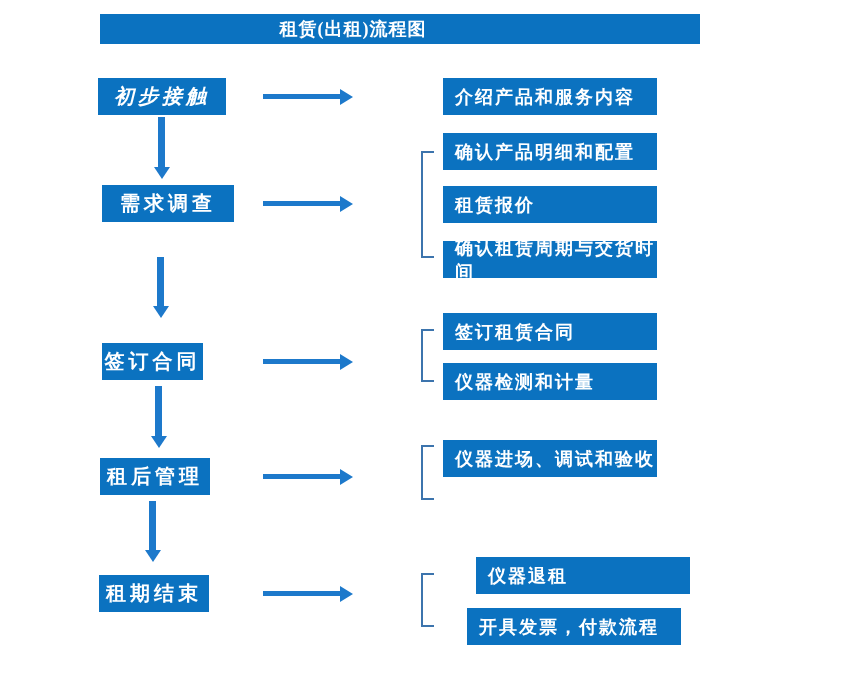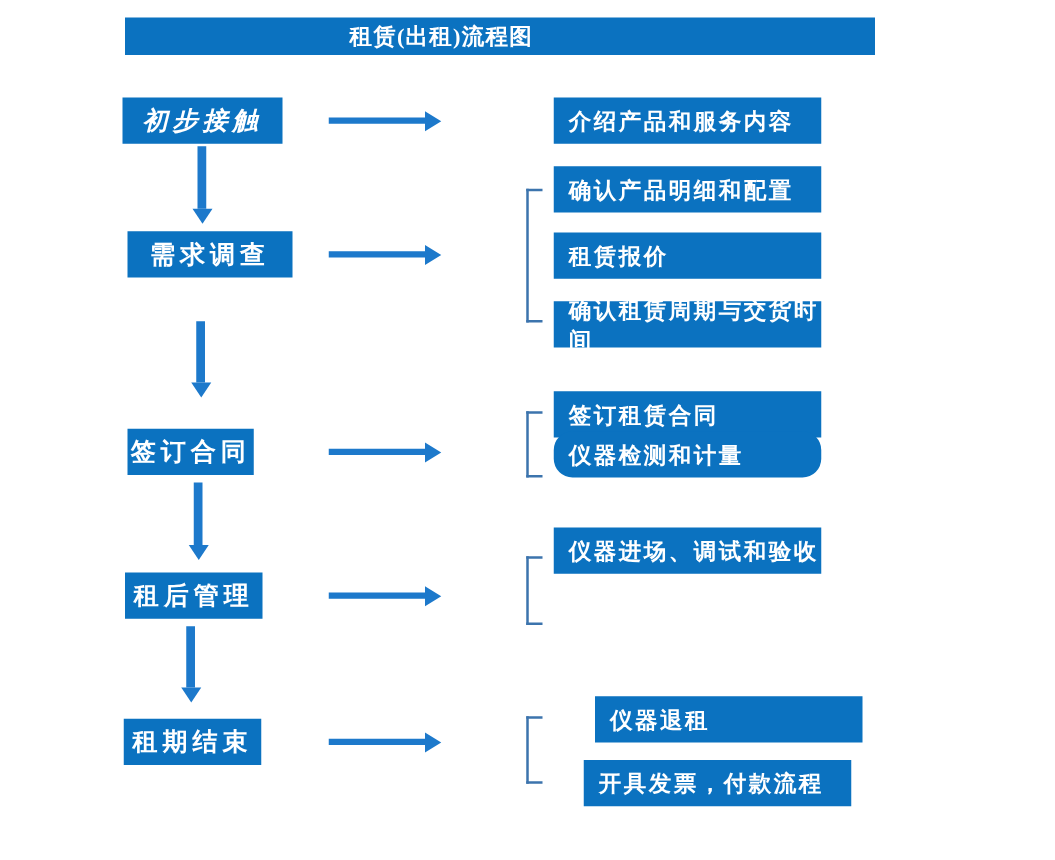--- a/index.html
+++ b/index.html
@@ -42,22 +42,22 @@
     background:var(--box);color:var(--txt);
     display:flex;align-items:center;
     padding-left:12px;
     font-size:18px;font-weight:bold;letter-spacing:2px;
   }
   .r1{top:78px;}
   .r2{top:133px;}
   .r3{top:186px;}
   .r4{top:241px;}
   .r5{top:313px;}
-  .r6{top:345px;border-radius:15px;}
-  .r7{top:422px;}
+  .r6{top:363px;}
+  .r7{top:440px;}
   .r8{top:491px;}
   .r9{top:557px;margin-left:33px;}
   .r10{top:608px;margin-left:24px;}
 
   
   .harrow{
     position:absolute;left:263px;width:77px;height:5px;background:var(--arrow);
   }
   .harrow::after{
     content:"";position:absolute;right:-13px;top:50%;transform:translateY(-50%);

